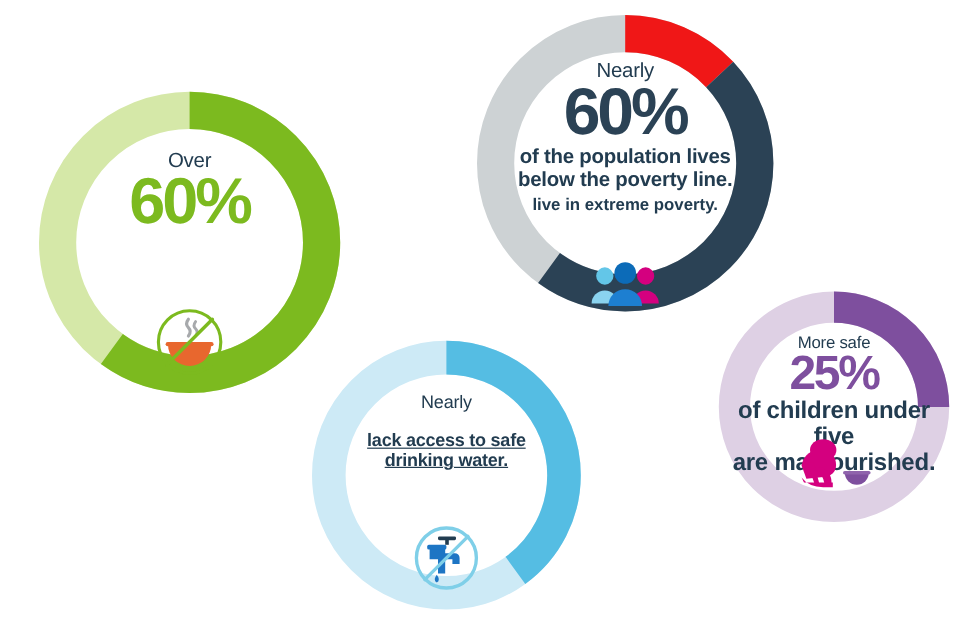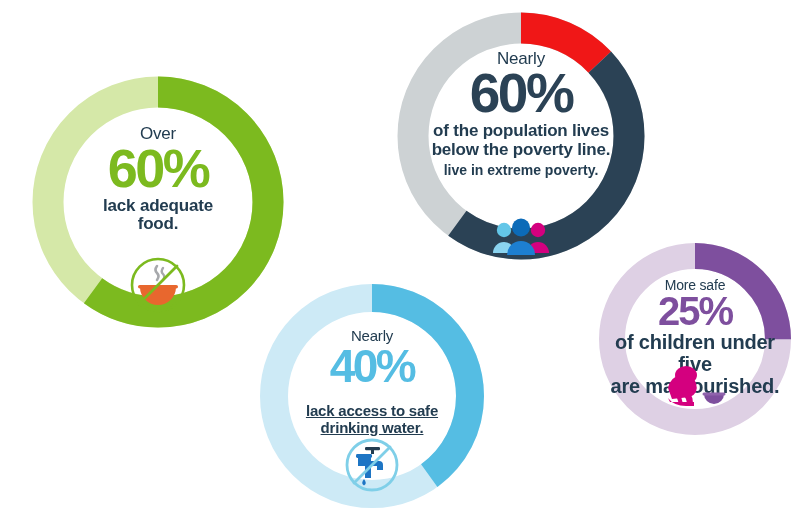--- a/index.html
+++ b/index.html
@@ -103,22 +103,20 @@
     <svg width="260" height="260" viewBox="0 0 260 260">
 
       <circle cx="130" cy="130" r="110" fill="none" stroke="#d5e8a8" stroke-width="31"></circle>
 
       <circle cx="130" cy="130" r="110" fill="none" stroke="#7cba1f" stroke-width="31" stroke-dasharray="414.7 276.5" stroke-dashoffset="0" transform="rotate(-90 130 130)"></circle>
     </svg>
 
     <div class="center-text">
       <div class="lead">Over</div>
       <div class="bignum">60%</div>
-      <div class="tail" style="white-space:pre-line">lack adequate
-food.</div>
     </div>
 
     <svg id="icon-food" width="62" height="62" viewBox="0 0 62 62">
       <circle cx="31" cy="31" r="26" fill="none" stroke="#7cba1f" stroke-width="2.6"></circle>
 
       <path d="M30 12 q-3 4 0 7 q3 3 0 7" fill="none" stroke="#a7a9ac" stroke-width="2.6" stroke-linecap="round"></path>
       <path d="M36 14 q-2.6 3.5 0 6 q2.6 2.6 0 6" fill="none" stroke="#a7a9ac" stroke-width="2.4" stroke-linecap="round"></path>
 
       <path d="M13 33 h36 a18 18 0 0 1 -36 0 z" fill="#e8672e"></path>
       <rect x="11" y="31" width="40" height="3.6" rx="1.8" fill="#e8672e"></rect>
@@ -159,21 +157,20 @@
 
   <div class="donut" id="donut-water">
     <svg width="232" height="232" viewBox="0 0 232 232">
       <circle cx="116" cy="116" r="98" fill="none" stroke="#cdeaf6" stroke-width="28"></circle>
 
       <circle cx="116" cy="116" r="98" fill="none" stroke="#55bde3" stroke-width="28" stroke-dasharray="246.3 369.4" stroke-dashoffset="0" transform="rotate(-90 116 116)"></circle>
     </svg>
 
     <div class="center-text">
       <div class="lead">Nearly</div>
-      <div class="bignum">40%</div>
       <div class="tail" style="white-space:pre-line">lack access to safe
 drinking water.</div>
     </div>
 
     <svg id="icon-water" width="62" height="62" viewBox="0 0 62 62">
       <circle cx="31" cy="31" r="25" fill="none" stroke="#7fcfe8" stroke-width="2.8"></circle>
 
       <rect x="24" y="13" width="15" height="3.2" rx="1.2" fill="#223c50"></rect>
       <rect x="30" y="15" width="3" height="5" fill="#223c50"></rect>
 

